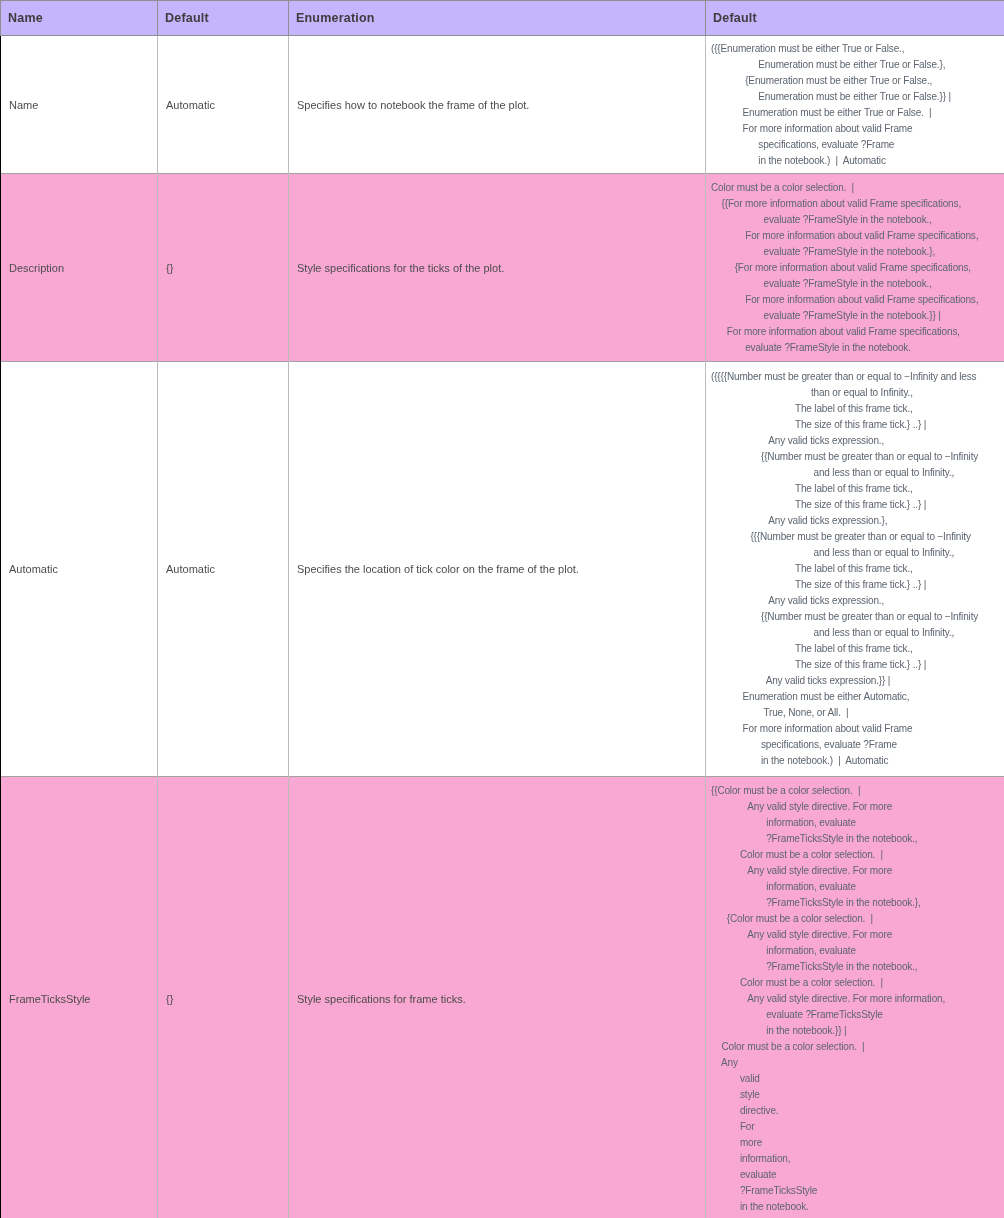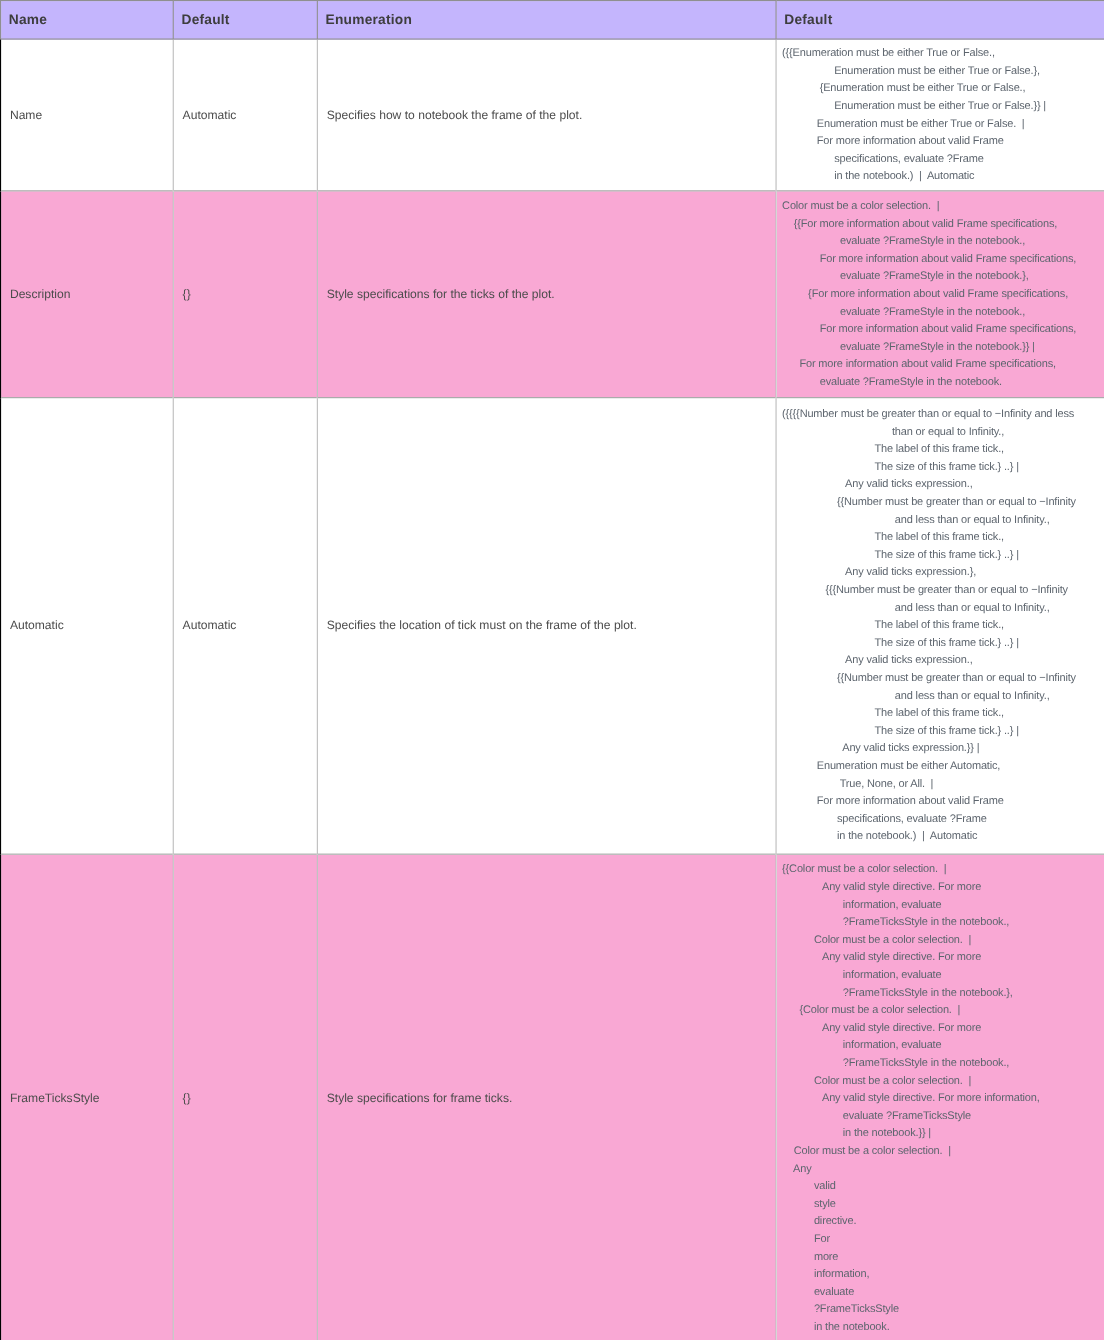--- a/index.html
+++ b/index.html
@@ -121,21 +121,21 @@
         </td>
     </tr>
     <tr class="r3">
       <td>
           <div class="cell-text">Automatic</div>
         </td>
       <td>
           <div class="cell-text">Automatic</div>
         </td>
       <td>
-          <div class="cell-text">Specifies the location of tick must on the frame of the plot.</div>
+          <div class="cell-text">Specifies the location of tick color on the frame of the plot.</div>
         </td>
       <td>
           <div class="pattern-block">({{{{Number must be greater than or equal to −Infinity and less
                                       than or equal to Infinity.,
                                 The label of this frame tick.,
                                 The size of this frame tick.} ..} |
                       Any valid ticks expression.,
                    {{Number must be greater than or equal to −Infinity
                                        and less than or equal to Infinity.,
                                 The label of this frame tick.,

